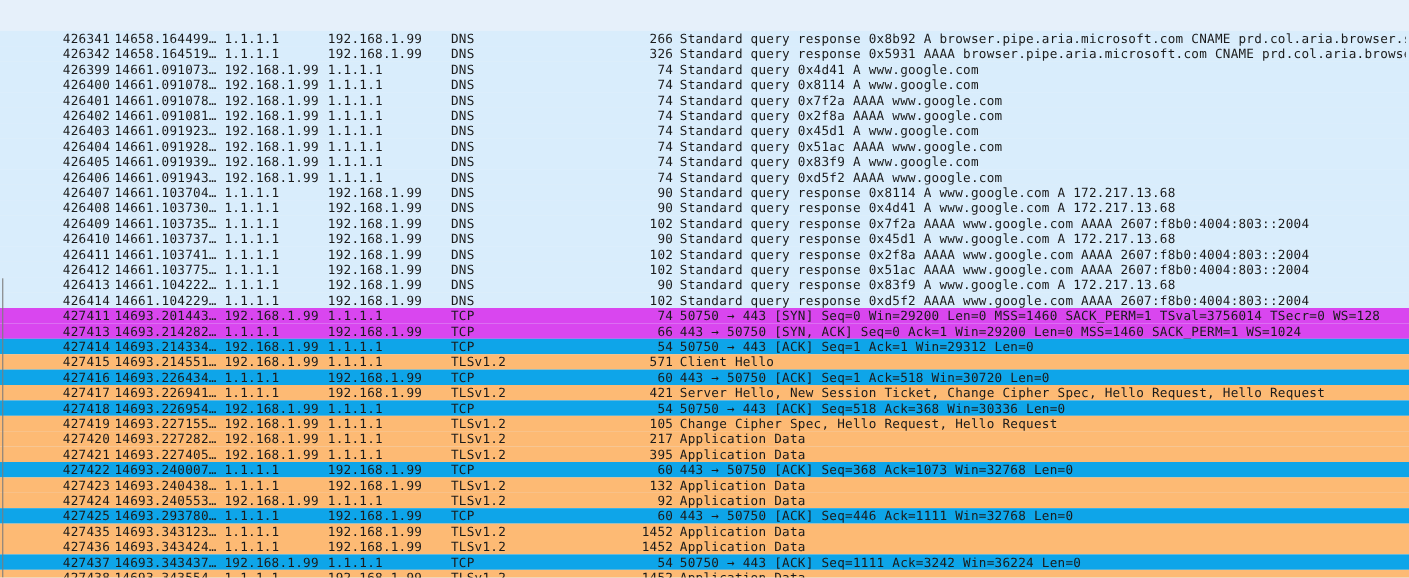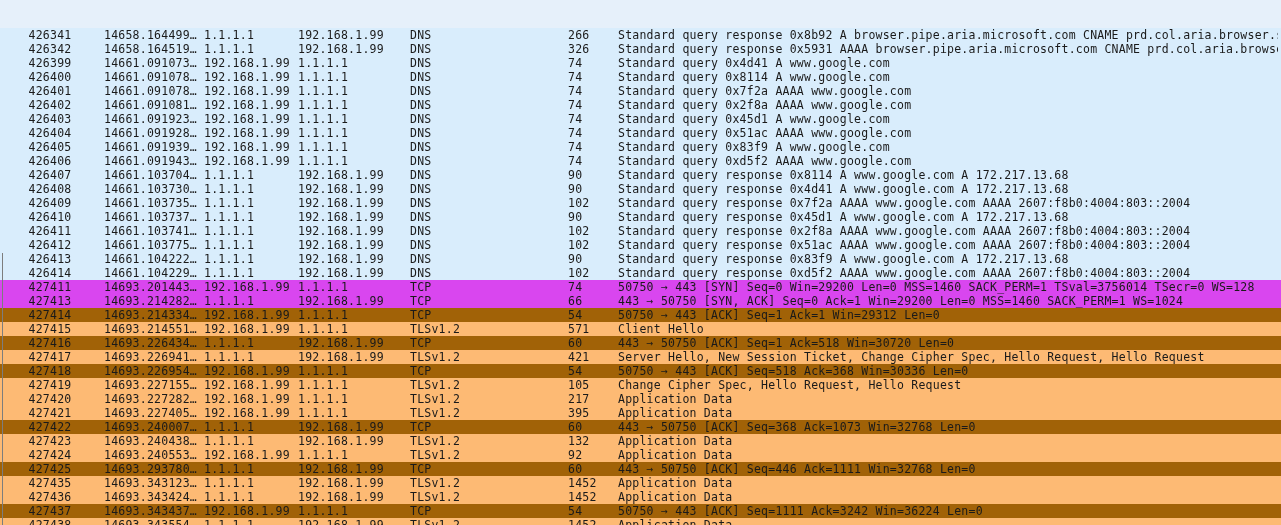--- a/index.html
+++ b/index.html
@@ -1,28 +1,28 @@
 <!DOCTYPE html>
 <html><head>
 <meta charset="utf-8">
 <style>
   html,body{margin:0;padding:0;font-family:"Consolas","Menlo","DejaVu Sans Mono",monospace;font-size:11.5px;line-height:14px;color:#1a1a1a;background:#e6f0fa;overflow:hidden}
   #packet-list{width:1281px;height:525px;overflow:hidden;white-space:pre;position:relative}
   .row{height:14px;padding-left:0;cursor:default;letter-spacing:0.02em}
   .bg-dns   {background:#d9edfc}
-  .bg-tcp-a {background:#a16207}
+  .bg-tcp-a {background:#0ea5e9}
   .bg-tls   {background:#fdba74}
   .bg-sel   {background:#d946ef}
   .cell{display:inline-block;vertical-align:top;overflow:hidden}
-  .c-no   {width:100px;text-align:center;padding-right:4px}
+  .c-no   {width:100px;text-align:right;padding-right:4px}
   .c-time {width:100px}
   .c-src  {width:94px}
   .c-dst  {width:112px}
   .c-proto{width:158px}
-  .c-len  {width:44px;padding-right:6px}
+  .c-len  {width:44px;text-align:right;padding-right:6px}
   .c-info {width:660px}
   .vline{position:absolute;left:2px;top:253px;width:1px;height:272px;background:#7d7d7d}
 </style>
 </head>
 <body>
 
 <div id="packet-list">
   <div class="vline"></div>
 <div class="row bg-dns"><span class="cell c-no">426341</span><span class="cell c-time">14658.164499…</span><span class="cell c-src">1.1.1.1</span><span class="cell c-dst">192.168.1.99</span><span class="cell c-proto">DNS</span><span class="cell c-len">266</span><span class="cell c-info">Standard query response 0x8b92 A browser.pipe.aria.microsoft.com CNAME prd.col.aria.browser.sky…</span></div><div class="row bg-dns"><span class="cell c-no">426342</span><span class="cell c-time">14658.164519…</span><span class="cell c-src">1.1.1.1</span><span class="cell c-dst">192.168.1.99</span><span class="cell c-proto">DNS</span><span class="cell c-len">326</span><span class="cell c-info">Standard query response 0x5931 AAAA browser.pipe.aria.microsoft.com CNAME prd.col.aria.browser.…</span></div><div class="row bg-dns"><span class="cell c-no">426399</span><span class="cell c-time">14661.091073…</span><span class="cell c-src">192.168.1.99</span><span class="cell c-dst">1.1.1.1</span><span class="cell c-proto">DNS</span><span class="cell c-len">74</span><span class="cell c-info">Standard query 0x4d41 A www.google.com</span></div><div class="row bg-dns"><span class="cell c-no">426400</span><span class="cell c-time">14661.091078…</span><span class="cell c-src">192.168.1.99</span><span class="cell c-dst">1.1.1.1</span><span class="cell c-proto">DNS</span><span class="cell c-len">74</span><span class="cell c-info">Standard query 0x8114 A www.google.com</span></div><div class="row bg-dns"><span class="cell c-no">426401</span><span class="cell c-time">14661.091078…</span><span class="cell c-src">192.168.1.99</span><span class="cell c-dst">1.1.1.1</span><span class="cell c-proto">DNS</span><span class="cell c-len">74</span><span class="cell c-info">Standard query 0x7f2a AAAA www.google.com</span></div><div class="row bg-dns"><span class="cell c-no">426402</span><span class="cell c-time">14661.091081…</span><span class="cell c-src">192.168.1.99</span><span class="cell c-dst">1.1.1.1</span><span class="cell c-proto">DNS</span><span class="cell c-len">74</span><span class="cell c-info">Standard query 0x2f8a AAAA www.google.com</span></div><div class="row bg-dns"><span class="cell c-no">426403</span><span class="cell c-time">14661.091923…</span><span class="cell c-src">192.168.1.99</span><span class="cell c-dst">1.1.1.1</span><span class="cell c-proto">DNS</span><span class="cell c-len">74</span><span class="cell c-info">Standard query 0x45d1 A www.google.com</span></div><div class="row bg-dns"><span class="cell c-no">426404</span><span class="cell c-time">14661.091928…</span><span class="cell c-src">192.168.1.99</span><span class="cell c-dst">1.1.1.1</span><span class="cell c-proto">DNS</span><span class="cell c-len">74</span><span class="cell c-info">Standard query 0x51ac AAAA www.google.com</span></div><div class="row bg-dns"><span class="cell c-no">426405</span><span class="cell c-time">14661.091939…</span><span class="cell c-src">192.168.1.99</span><span class="cell c-dst">1.1.1.1</span><span class="cell c-proto">DNS</span><span class="cell c-len">74</span><span class="cell c-info">Standard query 0x83f9 A www.google.com</span></div><div class="row bg-dns"><span class="cell c-no">426406</span><span class="cell c-time">14661.091943…</span><span class="cell c-src">192.168.1.99</span><span class="cell c-dst">1.1.1.1</span><span class="cell c-proto">DNS</span><span class="cell c-len">74</span><span class="cell c-info">Standard query 0xd5f2 AAAA www.google.com</span></div><div class="row bg-dns"><span class="cell c-no">426407</span><span class="cell c-time">14661.103704…</span><span class="cell c-src">1.1.1.1</span><span class="cell c-dst">192.168.1.99</span><span class="cell c-proto">DNS</span><span class="cell c-len">90</span><span class="cell c-info">Standard query response 0x8114 A www.google.com A 172.217.13.68</span></div><div class="row bg-dns"><span class="cell c-no">426408</span><span class="cell c-time">14661.103730…</span><span class="cell c-src">1.1.1.1</span><span class="cell c-dst">192.168.1.99</span><span class="cell c-proto">DNS</span><span class="cell c-len">90</span><span class="cell c-info">Standard query response 0x4d41 A www.google.com A 172.217.13.68</span></div><div class="row bg-dns"><span class="cell c-no">426409</span><span class="cell c-time">14661.103735…</span><span class="cell c-src">1.1.1.1</span><span class="cell c-dst">192.168.1.99</span><span class="cell c-proto">DNS</span><span class="cell c-len">102</span><span class="cell c-info">Standard query response 0x7f2a AAAA www.google.com AAAA 2607:f8b0:4004:803::2004</span></div><div class="row bg-dns"><span class="cell c-no">426410</span><span class="cell c-time">14661.103737…</span><span class="cell c-src">1.1.1.1</span><span class="cell c-dst">192.168.1.99</span><span class="cell c-proto">DNS</span><span class="cell c-len">90</span><span class="cell c-info">Standard query response 0x45d1 A www.google.com A 172.217.13.68</span></div><div class="row bg-dns"><span class="cell c-no">426411</span><span class="cell c-time">14661.103741…</span><span class="cell c-src">1.1.1.1</span><span class="cell c-dst">192.168.1.99</span><span class="cell c-proto">DNS</span><span class="cell c-len">102</span><span class="cell c-info">Standard query response 0x2f8a AAAA www.google.com AAAA 2607:f8b0:4004:803::2004</span></div><div class="row bg-dns"><span class="cell c-no">426412</span><span class="cell c-time">14661.103775…</span><span class="cell c-src">1.1.1.1</span><span class="cell c-dst">192.168.1.99</span><span class="cell c-proto">DNS</span><span class="cell c-len">102</span><span class="cell c-info">Standard query response 0x51ac AAAA www.google.com AAAA 2607:f8b0:4004:803::2004</span></div><div class="row bg-dns"><span class="cell c-no">426413</span><span class="cell c-time">14661.104222…</span><span class="cell c-src">1.1.1.1</span><span class="cell c-dst">192.168.1.99</span><span class="cell c-proto">DNS</span><span class="cell c-len">90</span><span class="cell c-info">Standard query response 0x83f9 A www.google.com A 172.217.13.68</span></div><div class="row bg-dns"><span class="cell c-no">426414</span><span class="cell c-time">14661.104229…</span><span class="cell c-src">1.1.1.1</span><span class="cell c-dst">192.168.1.99</span><span class="cell c-proto">DNS</span><span class="cell c-len">102</span><span class="cell c-info">Standard query response 0xd5f2 AAAA www.google.com AAAA 2607:f8b0:4004:803::2004</span></div><div class="row bg-sel"><span class="cell c-no">427411</span><span class="cell c-time">14693.201443…</span><span class="cell c-src">192.168.1.99</span><span class="cell c-dst">1.1.1.1</span><span class="cell c-proto">TCP</span><span class="cell c-len">74</span><span class="cell c-info">50750 → 443 [SYN] Seq=0 Win=29200 Len=0 MSS=1460 SACK_PERM=1 TSval=3756014 TSecr=0 WS=128</span></div><div class="row bg-sel"><span class="cell c-no">427413</span><span class="cell c-time">14693.214282…</span><span class="cell c-src">1.1.1.1</span><span class="cell c-dst">192.168.1.99</span><span class="cell c-proto">TCP</span><span class="cell c-len">66</span><span class="cell c-info">443 → 50750 [SYN, ACK] Seq=0 Ack=1 Win=29200 Len=0 MSS=1460 SACK_PERM=1 WS=1024</span></div><div class="row bg-tcp-a"><span class="cell c-no">427414</span><span class="cell c-time">14693.214334…</span><span class="cell c-src">192.168.1.99</span><span class="cell c-dst">1.1.1.1</span><span class="cell c-proto">TCP</span><span class="cell c-len">54</span><span class="cell c-info">50750 → 443 [ACK] Seq=1 Ack=1 Win=29312 Len=0</span></div><div class="row bg-tls"><span class="cell c-no">427415</span><span class="cell c-time">14693.214551…</span><span class="cell c-src">192.168.1.99</span><span class="cell c-dst">1.1.1.1</span><span class="cell c-proto">TLSv1.2</span><span class="cell c-len">571</span><span class="cell c-info">Client Hello</span></div><div class="row bg-tcp-a"><span class="cell c-no">427416</span><span class="cell c-time">14693.226434…</span><span class="cell c-src">1.1.1.1</span><span class="cell c-dst">192.168.1.99</span><span class="cell c-proto">TCP</span><span class="cell c-len">60</span><span class="cell c-info">443 → 50750 [ACK] Seq=1 Ack=518 Win=30720 Len=0</span></div><div class="row bg-tls"><span class="cell c-no">427417</span><span class="cell c-time">14693.226941…</span><span class="cell c-src">1.1.1.1</span><span class="cell c-dst">192.168.1.99</span><span class="cell c-proto">TLSv1.2</span><span class="cell c-len">421</span><span class="cell c-info">Server Hello, New Session Ticket, Change Cipher Spec, Hello Request, Hello Request</span></div><div class="row bg-tcp-a"><span class="cell c-no">427418</span><span class="cell c-time">14693.226954…</span><span class="cell c-src">192.168.1.99</span><span class="cell c-dst">1.1.1.1</span><span class="cell c-proto">TCP</span><span class="cell c-len">54</span><span class="cell c-info">50750 → 443 [ACK] Seq=518 Ack=368 Win=30336 Len=0</span></div><div class="row bg-tls"><span class="cell c-no">427419</span><span class="cell c-time">14693.227155…</span><span class="cell c-src">192.168.1.99</span><span class="cell c-dst">1.1.1.1</span><span class="cell c-proto">TLSv1.2</span><span class="cell c-len">105</span><span class="cell c-info">Change Cipher Spec, Hello Request, Hello Request</span></div><div class="row bg-tls"><span class="cell c-no">427420</span><span class="cell c-time">14693.227282…</span><span class="cell c-src">192.168.1.99</span><span class="cell c-dst">1.1.1.1</span><span class="cell c-proto">TLSv1.2</span><span class="cell c-len">217</span><span class="cell c-info">Application Data</span></div><div class="row bg-tls"><span class="cell c-no">427421</span><span class="cell c-time">14693.227405…</span><span class="cell c-src">192.168.1.99</span><span class="cell c-dst">1.1.1.1</span><span class="cell c-proto">TLSv1.2</span><span class="cell c-len">395</span><span class="cell c-info">Application Data</span></div><div class="row bg-tcp-a"><span class="cell c-no">427422</span><span class="cell c-time">14693.240007…</span><span class="cell c-src">1.1.1.1</span><span class="cell c-dst">192.168.1.99</span><span class="cell c-proto">TCP</span><span class="cell c-len">60</span><span class="cell c-info">443 → 50750 [ACK] Seq=368 Ack=1073 Win=32768 Len=0</span></div><div class="row bg-tls"><span class="cell c-no">427423</span><span class="cell c-time">14693.240438…</span><span class="cell c-src">1.1.1.1</span><span class="cell c-dst">192.168.1.99</span><span class="cell c-proto">TLSv1.2</span><span class="cell c-len">132</span><span class="cell c-info">Application Data</span></div><div class="row bg-tls"><span class="cell c-no">427424</span><span class="cell c-time">14693.240553…</span><span class="cell c-src">192.168.1.99</span><span class="cell c-dst">1.1.1.1</span><span class="cell c-proto">TLSv1.2</span><span class="cell c-len">92</span><span class="cell c-info">Application Data</span></div><div class="row bg-tcp-a"><span class="cell c-no">427425</span><span class="cell c-time">14693.293780…</span><span class="cell c-src">1.1.1.1</span><span class="cell c-dst">192.168.1.99</span><span class="cell c-proto">TCP</span><span class="cell c-len">60</span><span class="cell c-info">443 → 50750 [ACK] Seq=446 Ack=1111 Win=32768 Len=0</span></div><div class="row bg-tls"><span class="cell c-no">427435</span><span class="cell c-time">14693.343123…</span><span class="cell c-src">1.1.1.1</span><span class="cell c-dst">192.168.1.99</span><span class="cell c-proto">TLSv1.2</span><span class="cell c-len">1452</span><span class="cell c-info">Application Data</span></div><div class="row bg-tls"><span class="cell c-no">427436</span><span class="cell c-time">14693.343424…</span><span class="cell c-src">1.1.1.1</span><span class="cell c-dst">192.168.1.99</span><span class="cell c-proto">TLSv1.2</span><span class="cell c-len">1452</span><span class="cell c-info">Application Data</span></div><div class="row bg-tcp-a"><span class="cell c-no">427437</span><span class="cell c-time">14693.343437…</span><span class="cell c-src">192.168.1.99</span><span class="cell c-dst">1.1.1.1</span><span class="cell c-proto">TCP</span><span class="cell c-len">54</span><span class="cell c-info">50750 → 443 [ACK] Seq=1111 Ack=3242 Win=36224 Len=0</span></div><div class="row bg-tls"><span class="cell c-no">427438</span><span class="cell c-time">14693.343554…</span><span class="cell c-src">1.1.1.1</span><span class="cell c-dst">192.168.1.99</span><span class="cell c-proto">TLSv1.2</span><span class="cell c-len">1452</span><span class="cell c-info">Application Data</span></div></div>
 

